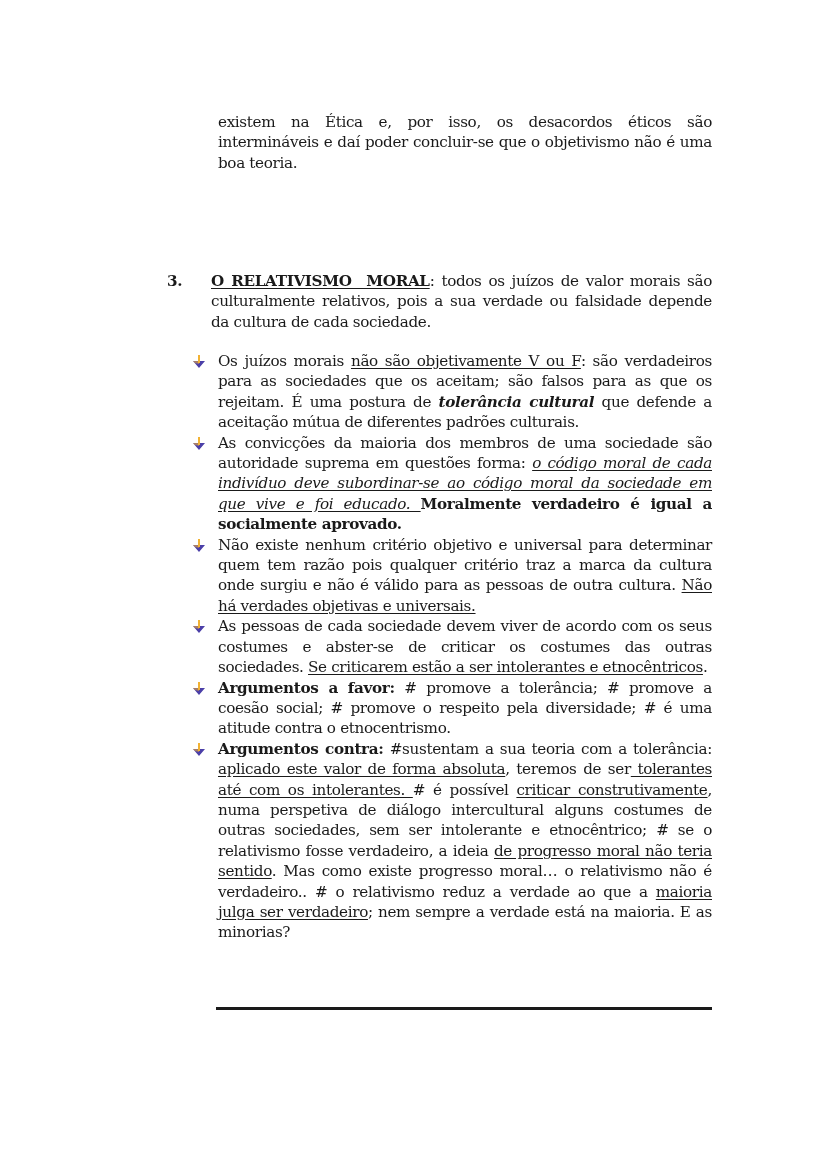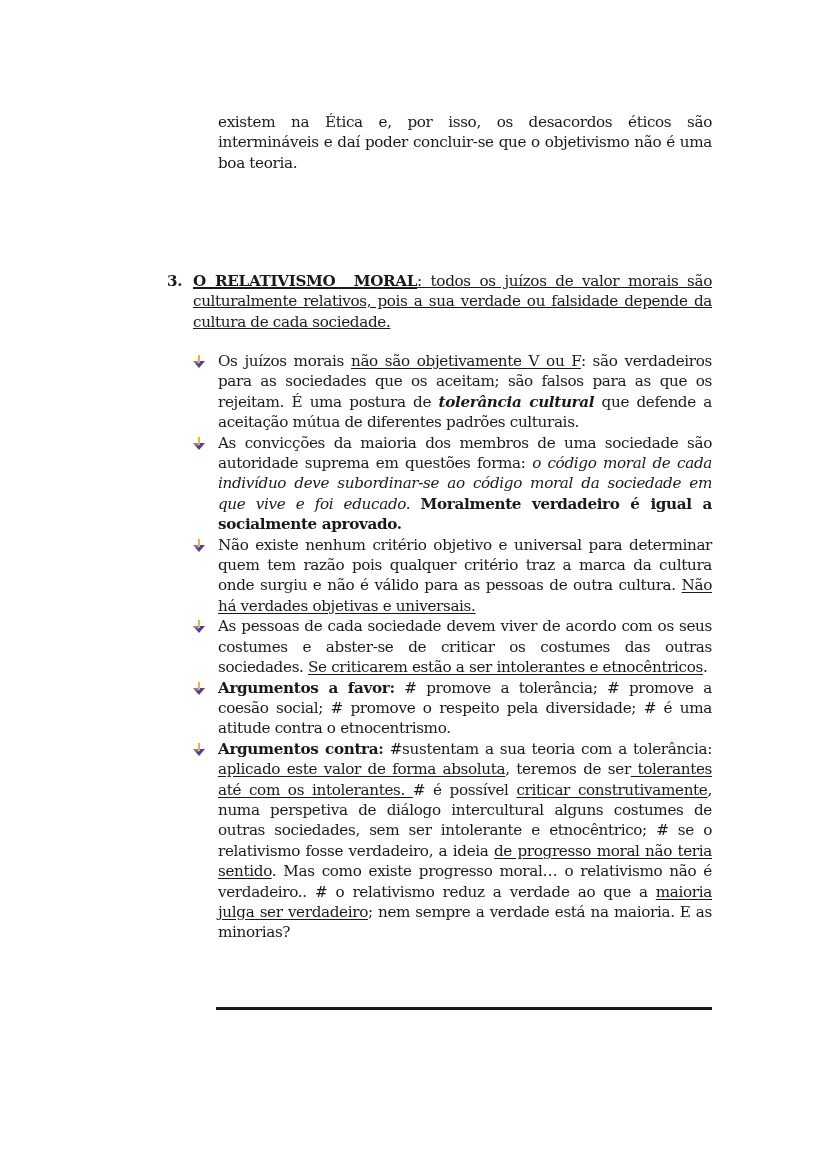--- a/index.html
+++ b/index.html
@@ -15,25 +15,25 @@
     .para {
       position: absolute;
       font-size: 15.2px;
       line-height: 20.4px;
       text-align: justify;
       letter-spacing: -0.35px;
     }
     .intro { left: 218px; top: 96px; width: 494px; }
     .section { left: 167px; top: 255px; width: 545px; }
     .section .num { position: absolute; left: 0; top: 0; font-weight: bold; }
-    .section .body { margin-left: 26px; text-decoration: underline; }
+    .section .body { margin-left: 44px; }
     .u { text-decoration: underline; text-underline-offset: 2px; }
     .b { font-weight: bold; }
     .bi { font-weight: bold; font-style: italic; }
-    .iu { font-style: italic; text-underline-offset: 2px; }
+    .iu { font-style: italic; text-decoration: underline; text-underline-offset: 2px; }
     .list { position: absolute; left: 193px; top: 335px; width: 519px; margin: 0; padding: 0; list-style: none; }
     .list li {
       position: relative;
       padding-left: 25px;
       font-size: 15.2px;
       line-height: 20.4px;
       text-align: justify;
       letter-spacing: -0.35px;
     }
     .bullet {

